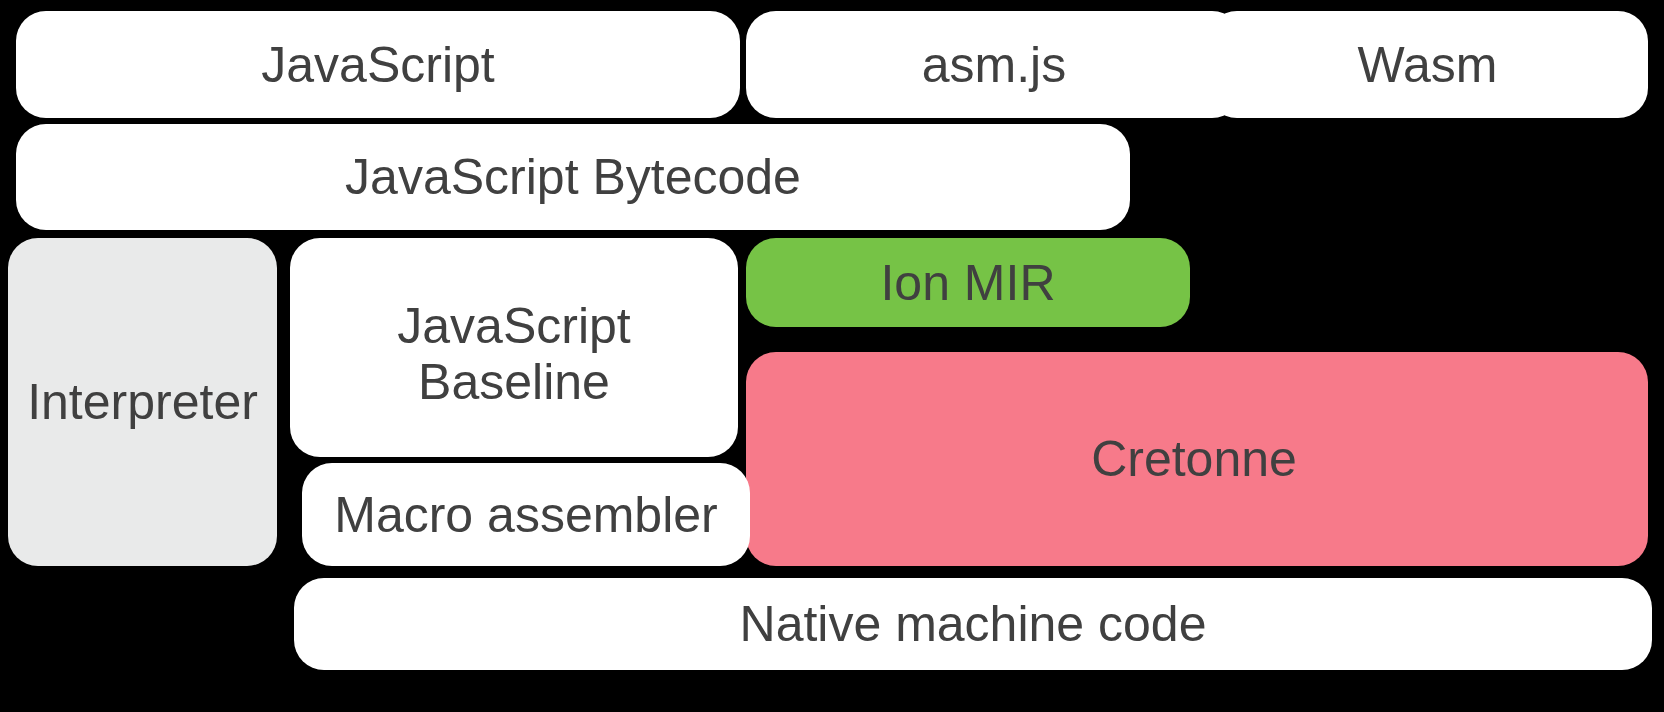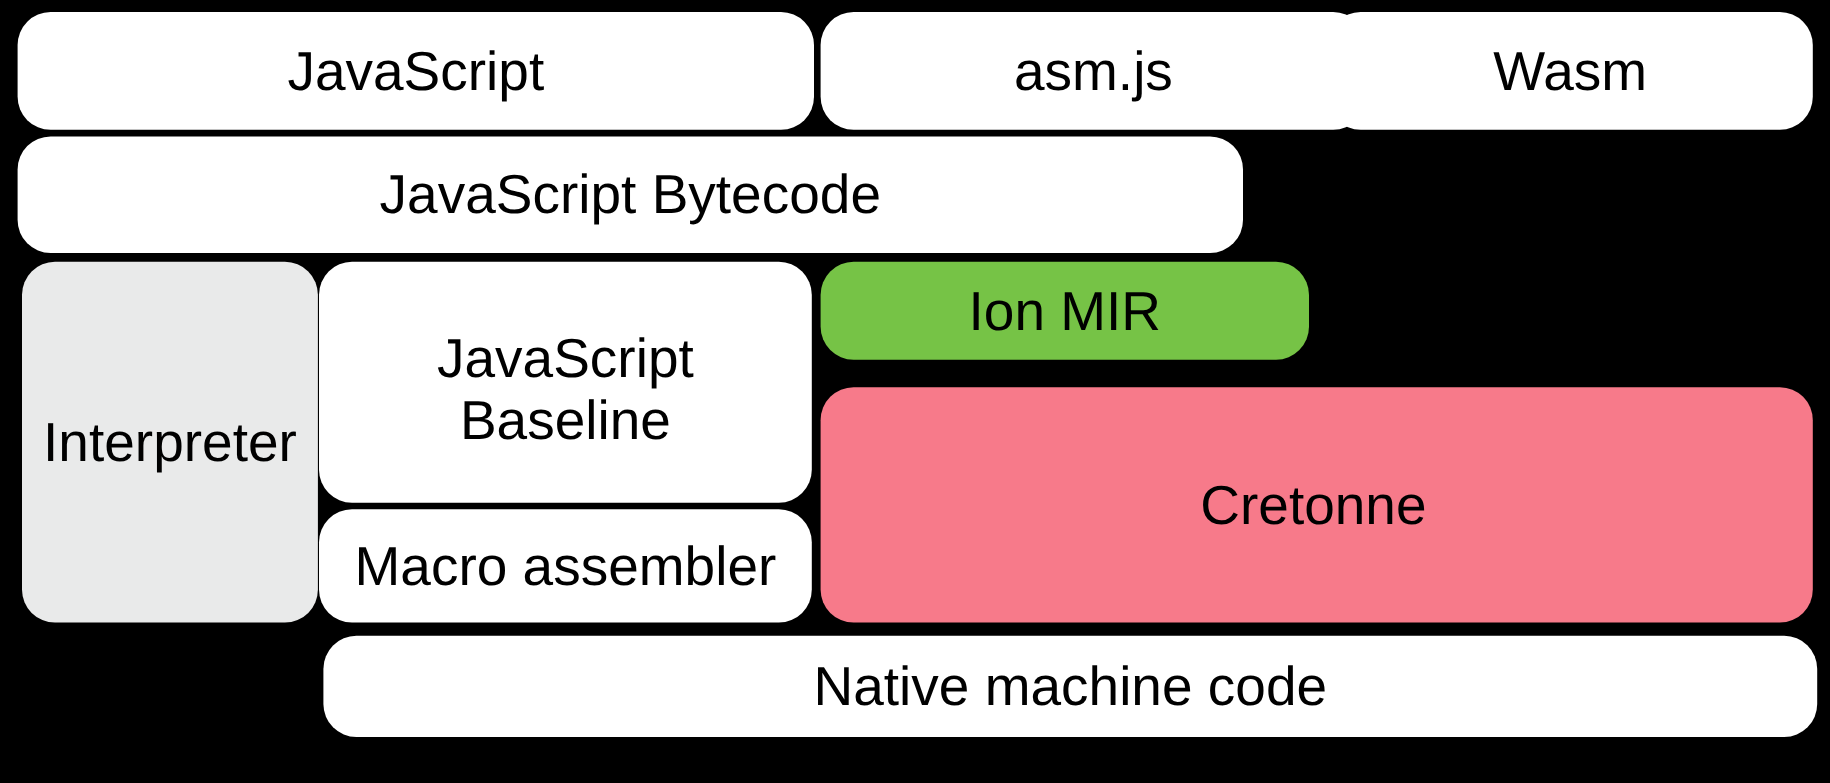--- a/index.html
+++ b/index.html
@@ -15,47 +15,47 @@
     overflow: hidden;
     font-family: "Liberation Sans", "DejaVu Sans", sans-serif;
   }
   .box {
     position: absolute;
     display: flex;
     align-items: center;
     justify-content: center;
     border-radius: 30px;
     background: #ffffff;
-    color: #000000;
+    color: #404040;
     font-size: 50px;
     line-height: 1.12;
     text-align: center;
     box-sizing: border-box;
     padding: 0 20px;
   }
   .box span {
     display: inline-block;
   }
 
   
   .b-javascript       { left: 16px;   top: 11px;  width: 724px;  height: 107px; }
   .b-asmjs            { left: 746px;  top: 11px;  width: 496px;  height: 107px; }
   .b-wasm             { left: 1207px; top: 11px;  width: 441px;  height: 107px; }
 
   
   .b-bytecode         { left: 16px;   top: 124px; width: 1114px;  height: 106px; text-align: center; }
   .b-baldrmonkey      { left: 977px;  top: 124px; width: 443px;  height: 106px; }
 
   
-  .b-interpreter      { left: 20px;   top: 238px; width: 269px;  height: 328px; background: #E9EAEA; }
+  .b-interpreter      { left: 8px;   top: 238px; width: 269px;  height: 328px; background: #E9EAEA; }
   .b-baseline         { left: 290px;  top: 238px; width: 448px;  height: 219px; }
   .b-baseline span    { max-width: 330px; margin-top: 12px; }
   .b-ionmir           { left: 746px;  top: 238px; width: 444px;  height: 89px; background: #76C346; }
   .b-cretonne         { left: 746px;  top: 352px; width: 902px;  height: 214px; background: #F77A8A; padding-left: 14px; }
-  .b-macroassembler   { left: 290px;  top: 463px; width: 448px;  height: 103px; }
+  .b-macroassembler   { left: 302px;  top: 463px; width: 448px;  height: 103px; }
 
   
   .b-native           { left: 294px;  top: 578px; width: 1358px; height: 92px; }
 </style>
 </head>
 <body>
 
 <div class="canvas">
 
   <div class="box b-javascript">

